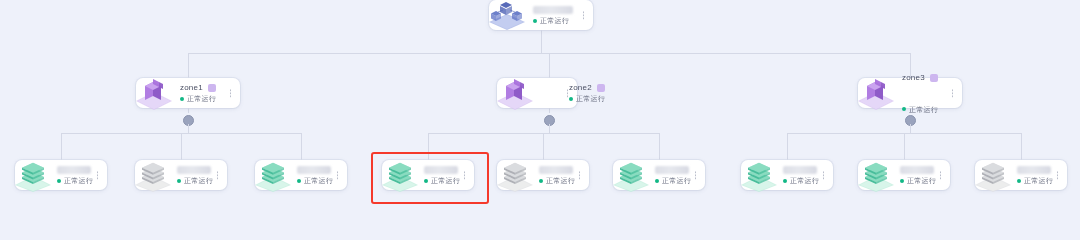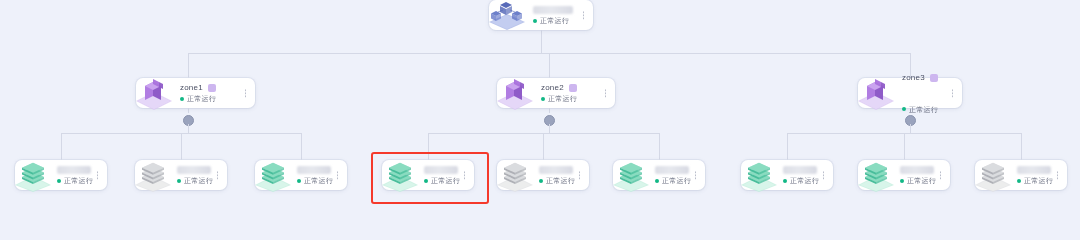--- a/index.html
+++ b/index.html
@@ -137,21 +137,21 @@
       <span class="sdot"></span>
       <span class="stext">正常运行</span>
     </span>
      </div>
      <span class="menu">
           <i></i>
           <i></i>
           <i></i>
         </span>
       </div>
-      <div class="node" style="left: 136px; top: 78px; width: 119px; height: 30px;">
+      <div class="node" style="left: 136px; top: 78px; width: 104px; height: 30px;">
         <span class="ico">
           <svg class="iso" width="44" height="34" viewBox="0 0 44 34">
     <path d="M22 16 L40 25 L22 34 L4 25 Z" fill="#d9c6f2" opacity=".8"></path>
     <path d="M22 17 L38 25 L22 33 L6 25 Z" fill="#e5d7f8"></path>
     <g>
       <path d="M13 10 l8 -4 0 14 -8 4 Z" fill="#b17de2"></path>
       <path d="M21 6 l8 4 0 14 -8 -4 Z" fill="#8f5bc8"></path>
       <path d="M13 10 l8 -4 8 4 -8 4 Z" fill="#caa3ef"></path>
     </g>
     <g>
@@ -169,21 +169,21 @@
       <span class="sdot"></span>
       <span class="stext">正常运行</span>
     </span>
      </div>
      <span class="menu">
           <i></i>
           <i></i>
           <i></i>
         </span>
       </div>
-      <div class="node" style="left: 497px; top: 78px; width: 118px; height: 30px;">
+      <div class="node" style="left: 497px; top: 78px; width: 80px; height: 30px; padding-left: 28px;">
         <span class="ico">
           <svg class="iso" width="44" height="34" viewBox="0 0 44 34">
     <path d="M22 16 L40 25 L22 34 L4 25 Z" fill="#d9c6f2" opacity=".8"></path>
     <path d="M22 17 L38 25 L22 33 L6 25 Z" fill="#e5d7f8"></path>
     <g>
       <path d="M13 10 l8 -4 0 14 -8 4 Z" fill="#b17de2"></path>
       <path d="M21 6 l8 4 0 14 -8 -4 Z" fill="#8f5bc8"></path>
       <path d="M13 10 l8 -4 8 4 -8 4 Z" fill="#caa3ef"></path>
     </g>
     <g>

